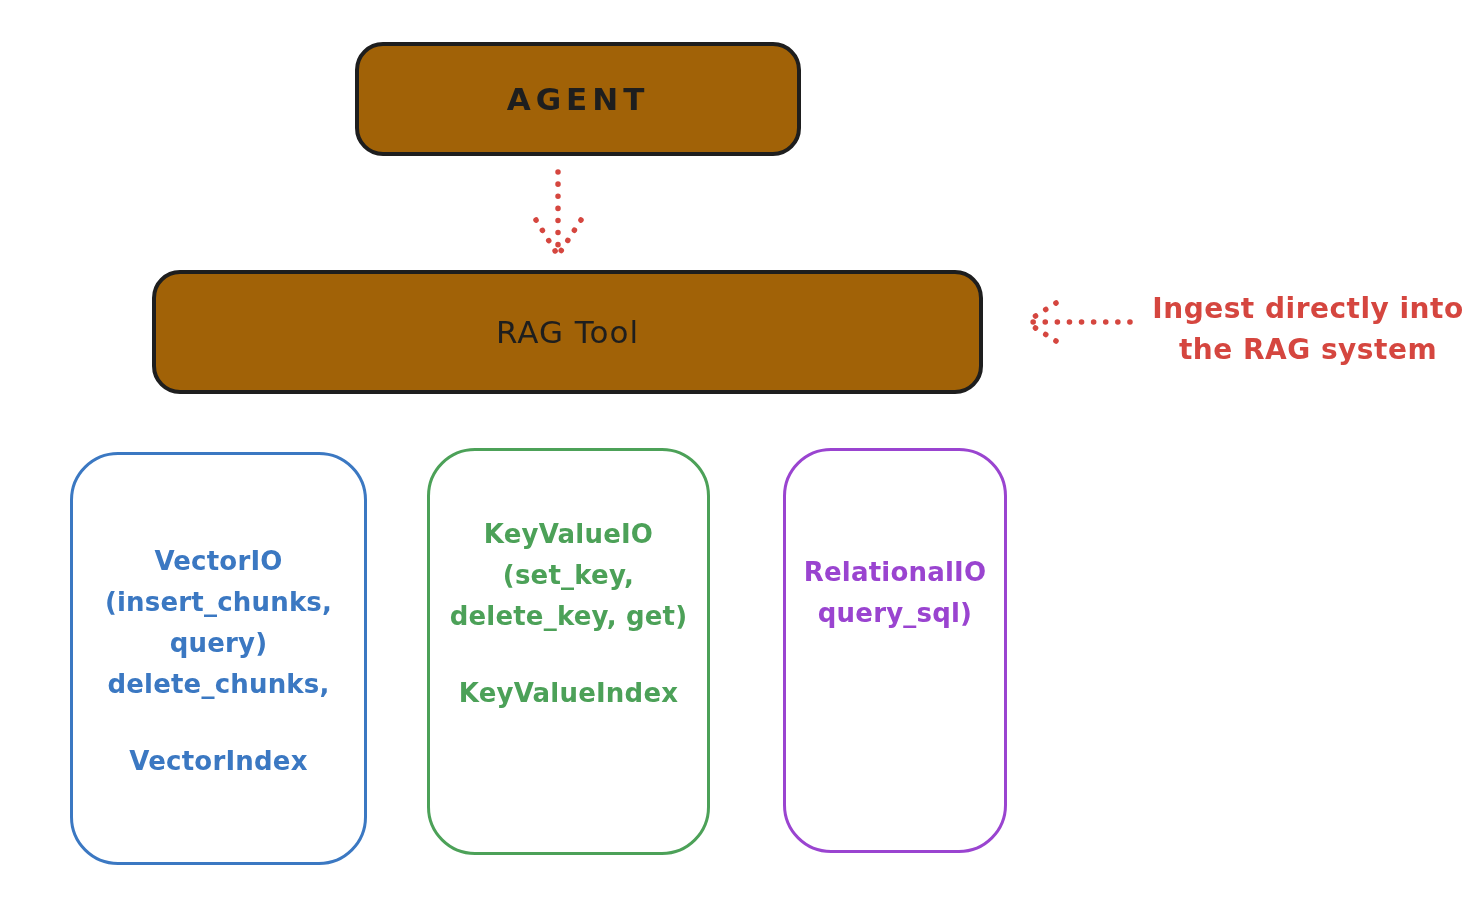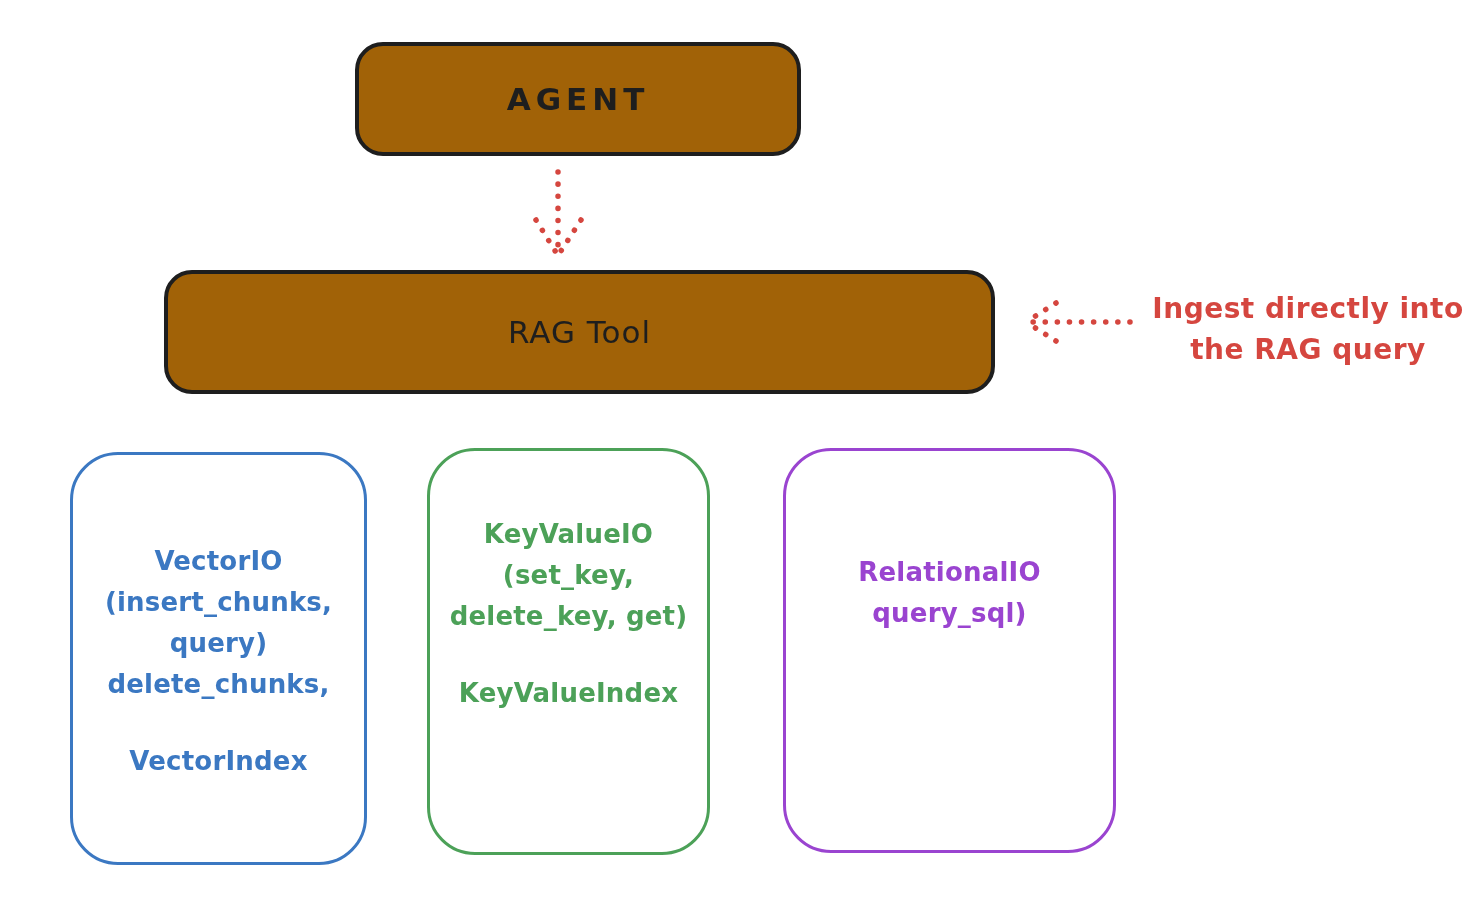--- a/index.html
+++ b/index.html
@@ -16,21 +16,21 @@
     border: 4px solid #1e1e1e;
     border-radius: 28px;
     background: #a16207;
     display: flex; align-items: center; justify-content: center;
     color: #1e1e1e;
   }
   .agent-box { left: 355px; top: 42px; width: 446px; height: 114px; }
   .agent-box .node-label {
     font-size: 31px; font-weight: bold; letter-spacing: 5px;
   }
-  .rag-box { left: 152px; top: 270px; width: 831px; height: 124px; margin-left: 12px; }
+  .rag-box { left: 152px; top: 270px; width: 831px; height: 124px; }
   .rag-box .node-label {
     font-size: 31px; font-weight: normal; letter-spacing: 1px;
   }
 
   
   .annotation {
     position: absolute; left: 1138px; top: 280px; width: 340px;
     color: #d5463f; font-size: 28px; font-weight: bold;
     text-align: center; line-height: 41px; letter-spacing: 0.5px; margin-top: 8px;
   }
@@ -48,21 +48,21 @@
     background: #ffffff;
     border-radius: 48px;
     border: 3.5px solid currentColor;
     display: flex; flex-direction: column; align-items: center;
     text-align: center;
     font-size: 26px; font-weight: bold; line-height: 41px;
     letter-spacing: 0.2px;
   }
   .io-box--vector     { left: 70px;  top: 452px; width: 297px; height: 413px; color: #3b78c2; }
   .io-box--keyvalue   { left: 427px; top: 448px; width: 283px; height: 407px; color: #4ca158; }
-  .io-box--relational { left: 783px; top: 448px; width: 333px; height: 405px; color: #9a44d0; }
+  .io-box--relational { left: 783px; top: 448px; width: 224px; height: 405px; color: #9a44d0; }
   .io-box--vector .io-text     { margin-top: 86px; }
   .io-box--keyvalue .io-text   { margin-top: 63px; }
   .io-box--relational .io-text { margin-top: 101px; }
   .io-index { margin-top: 36px; }
 </style>
 </head>
 <body>
 
 <div class="canvas">
 
@@ -84,21 +84,21 @@
 
     <g>
       <line class="dotted-arrow" x1="1130" y1="322" x2="1032" y2="322"></line>
       <path class="dotted-arrow" d="M1056,303 L1026,322"></path>
       <path class="dotted-arrow" d="M1056,341 L1026,322"></path>
     </g>
   </svg>
 
   <div class="annotation">
     <div>Ingest directly into</div>
-    <div>the RAG query</div>
+    <div>the RAG system</div>
   </div>
 
   <div class="io-box io-box--vector">
     <div class="io-text">
       <div>VectorIO</div>
       <div>(insert_chunks,</div>
       <div>query)</div>
       <div>delete_chunks,</div>
     </div>
     <div class="io-index">VectorIndex</div>

